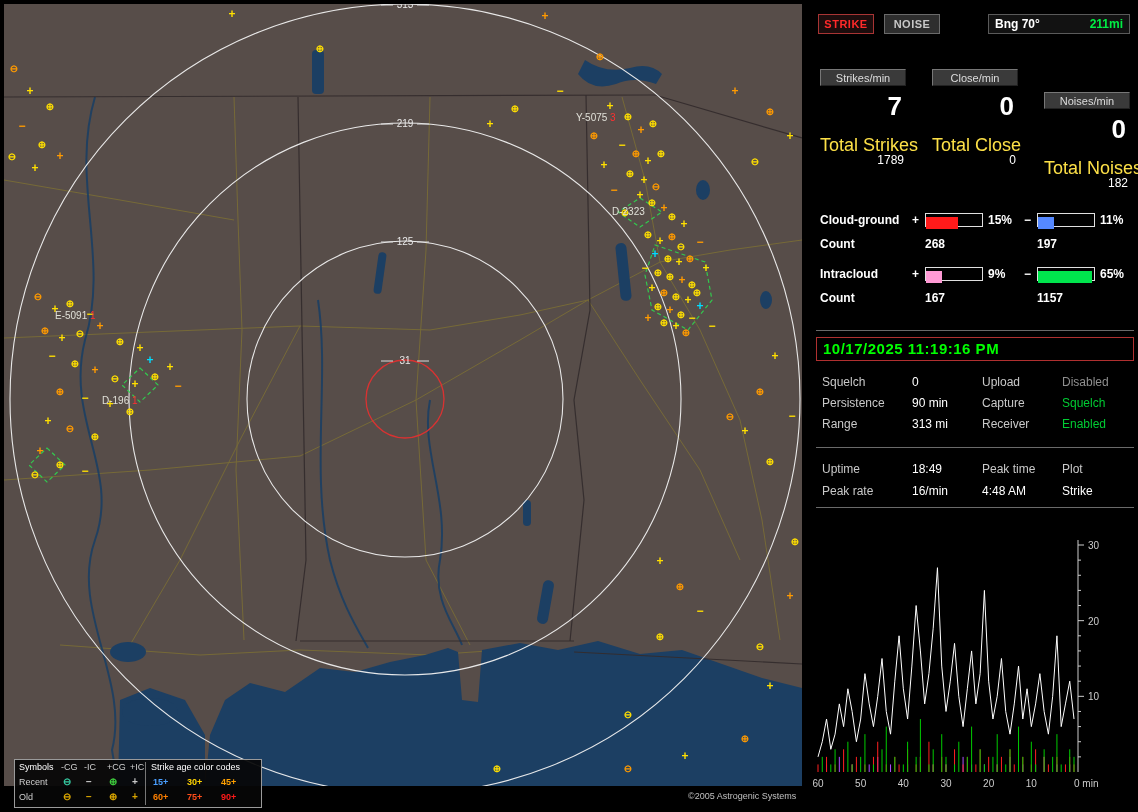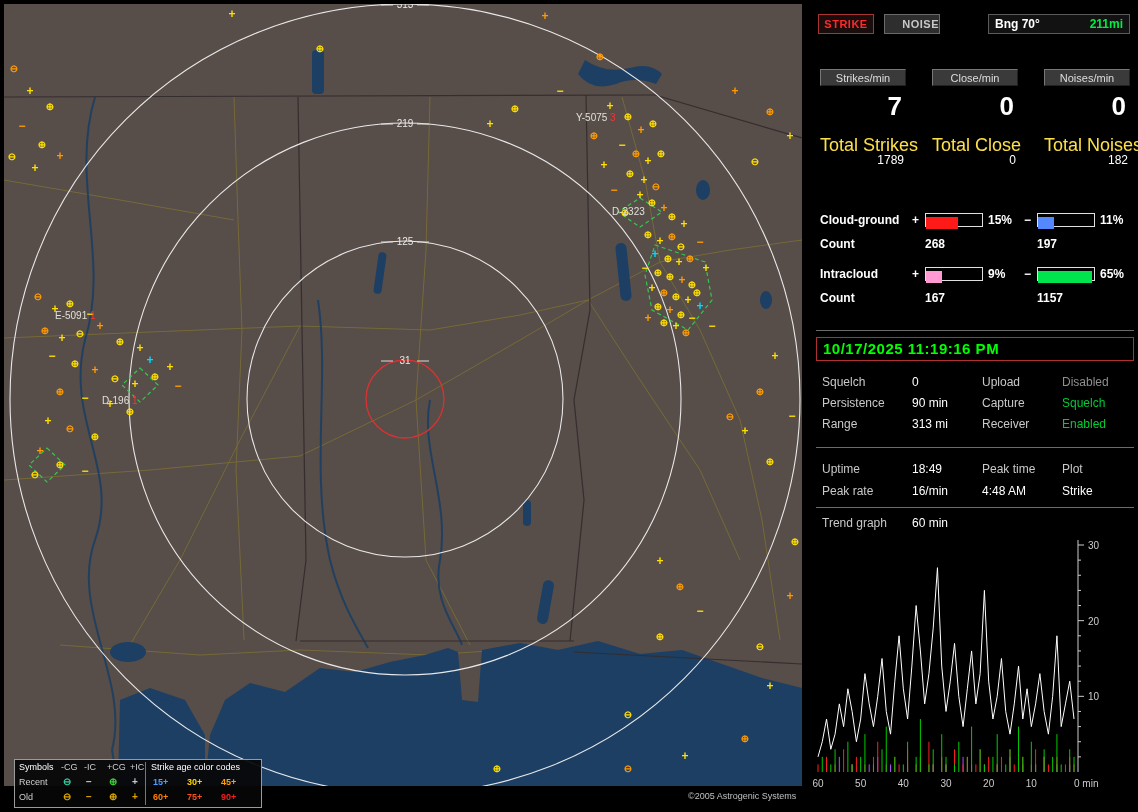--- a/index.html
+++ b/index.html
@@ -11,27 +11,27 @@
   .legend{position:absolute;left:14px;top:759px;width:246px;height:47px;
           background:rgba(6,6,6,0.93);border:1px solid #9a9a9a;font-size:9px;color:#ddd;z-index:6;}
   .lg-span{position:absolute;white-space:nowrap;line-height:11px;}
   .lg-div{position:absolute;left:130px;top:2px;bottom:2px;width:1px;background:#777;}
   .copyright{position:absolute;left:688px;top:791px;font-size:9px;color:#c0c0c0;z-index:6;}
   
   .sidebar{position:absolute;left:812px;top:0;width:326px;height:812px;background:#000;color:#e6e6e6;font-size:12px;}
   .btn{position:absolute;top:14px;height:20px;line-height:18px;text-align:center;font-size:11px;
        font-weight:bold;letter-spacing:0.5px;box-sizing:border-box;cursor:pointer;}
   .btn-strike{left:6px;width:56px;background:#1c0d0d;color:#ff2a2a;border:1px solid #a83434;}
-  .btn-noise{left:72px;width:56px;background:#2e2e2e;color:#c8c8c8;border:1px solid #6a6a6a;text-align:right;}
+  .btn-noise{left:72px;width:56px;background:#2e2e2e;color:#c8c8c8;border:1px solid #6a6a6a;}
   .bng-box{position:absolute;left:176px;top:14px;width:142px;height:20px;background:#121212;
            border:1px solid #5a5a5a;box-sizing:border-box;line-height:18px;}
   .bng-lab{position:absolute;left:6px;font-weight:bold;color:#fff;font-size:12px;}
   .bng-val{position:absolute;right:6px;font-weight:bold;color:#00ee44;font-size:12px;}
   .stat-col{position:absolute;top:69px;width:86px;height:100px;}
-  .stat-col-0{left:8px;}.stat-col-1{left:120px;}.stat-col-2{left:232px;}
+  .stat-col-0{left:8px;}.stat-col-1{left:120px;}.stat-col-2{left:232px;margin-top:23px;}
   .rate-box{position:absolute;top:0;left:0;right:0;height:17px;line-height:17px;text-align:center;
             font-size:11px;color:#ddd;background:#3a3a3a;border:1px solid;border-color:#777 #222 #222 #777;box-sizing:border-box;}
   .rate-val{position:absolute;top:22px;right:4px;font-size:26px;font-weight:bold;color:#fff;}
   .total-lab{position:absolute;top:66px;left:0;font-size:18px;color:#fde047;white-space:nowrap;}
   .total-val{position:absolute;top:84px;right:2px;font-size:12px;color:#fff;}
   .dist-title{position:absolute;left:6px;right:4px;top:202px;color:#b8b8b8;font-size:12px;
               border-bottom:1px solid #8a8a8a;padding-bottom:3px;}
   #dist-rows{position:absolute;left:0;top:210px;width:326px;}
   .dist-block{position:relative;height:52px;margin-bottom:2px;}
   .dist-line{position:relative;height:24px;}
@@ -395,24 +395,20 @@
         </div>
         <div class="grid-row" style="top: 484px;">
           <span class="g-c1 cell-lab">Peak rate</span>
           <span class="g-c2 cell-val">16/min</span>
           <span class="g-c3 cell-val">4:48 AM</span>
           <span class="g-c4 cell-val">Strike</span>
         </div>
       </div>
     <div class="hr" style="top:507px"></div>
 
-    <div class="trend-row">
-      <span class="g-c1 cell-lab" style="position:absolute">Trend graph</span>
-      <span class="g-c2 cell-val" style="position:absolute">60 min</span>
-    </div>
     <svg id="trend-svg" width="326" height="262" viewBox="0 0 326 262">
         <line x1="14.533333333333333" y1="237" x2="14.533333333333333" y2="229.43333333333334" stroke="#b050ff" stroke-width="1"></line>
         <line x1="27.333333333333332" y1="237" x2="27.333333333333332" y2="221.86666666666667" stroke="#b050ff" stroke-width="1"></line>
         <line x1="40.13333333333333" y1="237" x2="40.13333333333333" y2="229.43333333333334" stroke="#b050ff" stroke-width="1"></line>
         <line x1="57.2" y1="237" x2="57.2" y2="229.43333333333334" stroke="#b050ff" stroke-width="1"></line>
         <line x1="65.73333333333333" y1="237" x2="65.73333333333333" y2="221.86666666666667" stroke="#b050ff" stroke-width="1"></line>
         <line x1="78.53333333333333" y1="237" x2="78.53333333333333" y2="229.43333333333334" stroke="#b050ff" stroke-width="1"></line>
         <line x1="95.6" y1="237" x2="95.6" y2="229.43333333333334" stroke="#b050ff" stroke-width="1"></line>
         <line x1="108.4" y1="237" x2="108.4" y2="221.86666666666667" stroke="#b050ff" stroke-width="1"></line>
         <line x1="121.2" y1="237" x2="121.2" y2="229.43333333333334" stroke="#b050ff" stroke-width="1"></line>

